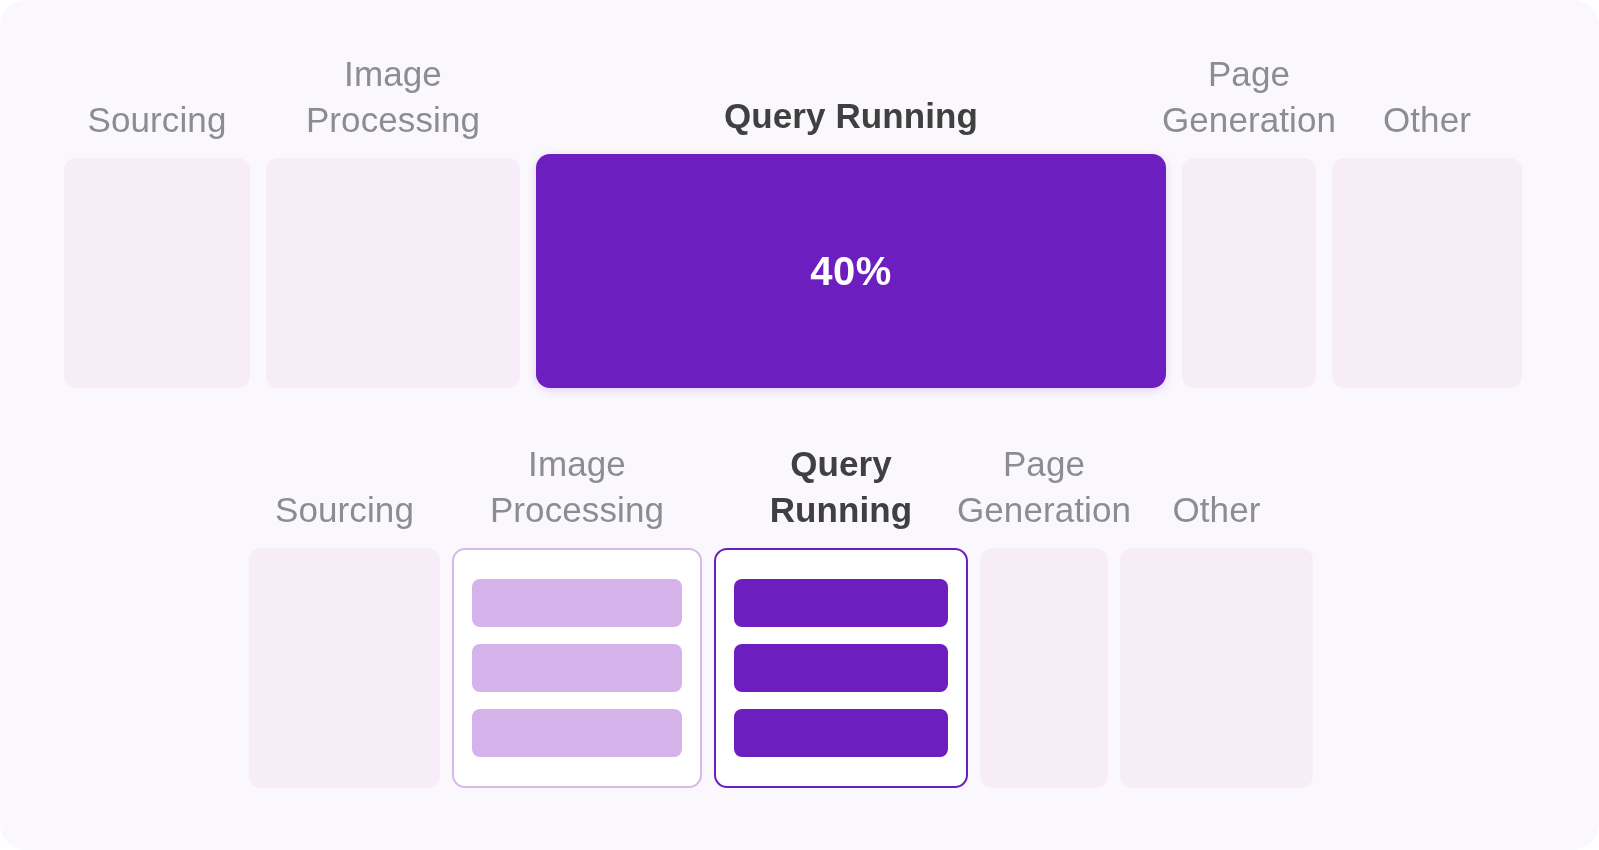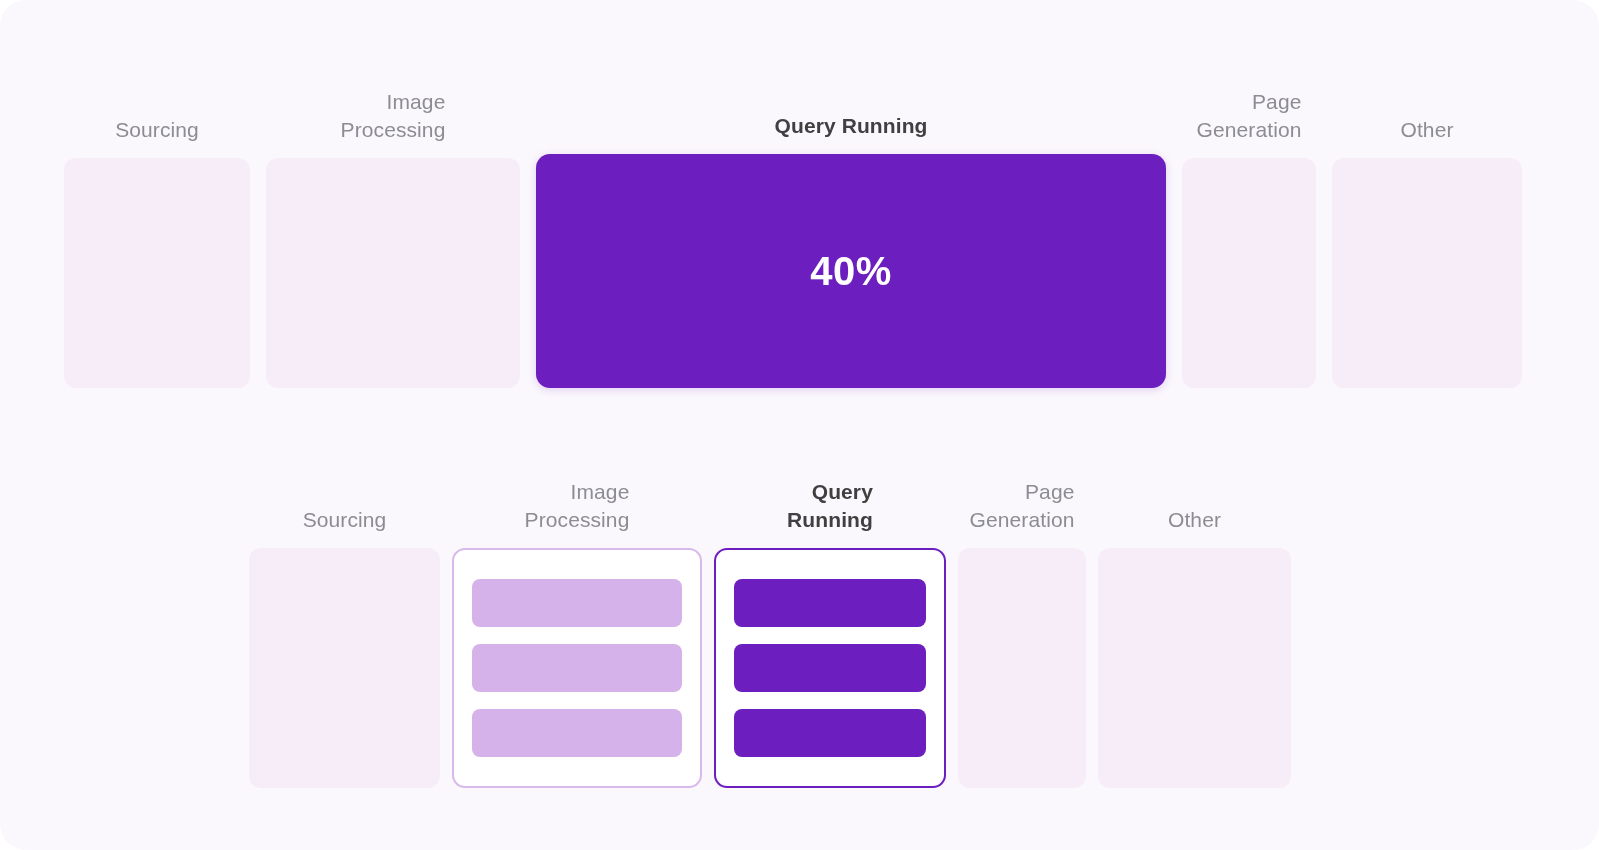--- a/index.html
+++ b/index.html
@@ -61,23 +61,23 @@
   .stage-col {
     display: flex;
     flex-direction: column;
     align-items: center;
     justify-content: flex-end;
     height: 100%;
   }
 
   .stage-label {
     color: #8C8C95;
-    font-size: 21px;
+    font-size: 35px;
     line-height: 1.33;
-    text-align: right;
+    text-align: center;
     font-weight: 400;
     white-space: pre-line;
     letter-spacing: 0.1px;
     margin-bottom: 14px;
     user-select: none;
   }
   .stage-label.active {
     color: #404040;
     font-weight: 700;
   }
@@ -141,21 +141,21 @@
   
   #row1 .c0 { width: 186px; }
   #row1 .c1 { width: 254px; }
   #row1 .c2 { width: 630px; }
   #row1 .c3 { width: 134px; }
   #row1 .c4 { width: 190px; }
 
   
   #row2 .c0 { width: 191px; }
   #row2 .c1 { width: 250px; }
-  #row2 .c2 { width: 232px; }
+  #row2 .c2 { width: 254px; }
   #row2 .c3 { width: 128px; }
   #row2 .c4 { width: 193px; }
 </style>
 </head>
 <body>
 
 <div id="stage">
   <div class="panel">
 
     <div class="row" id="row1">

